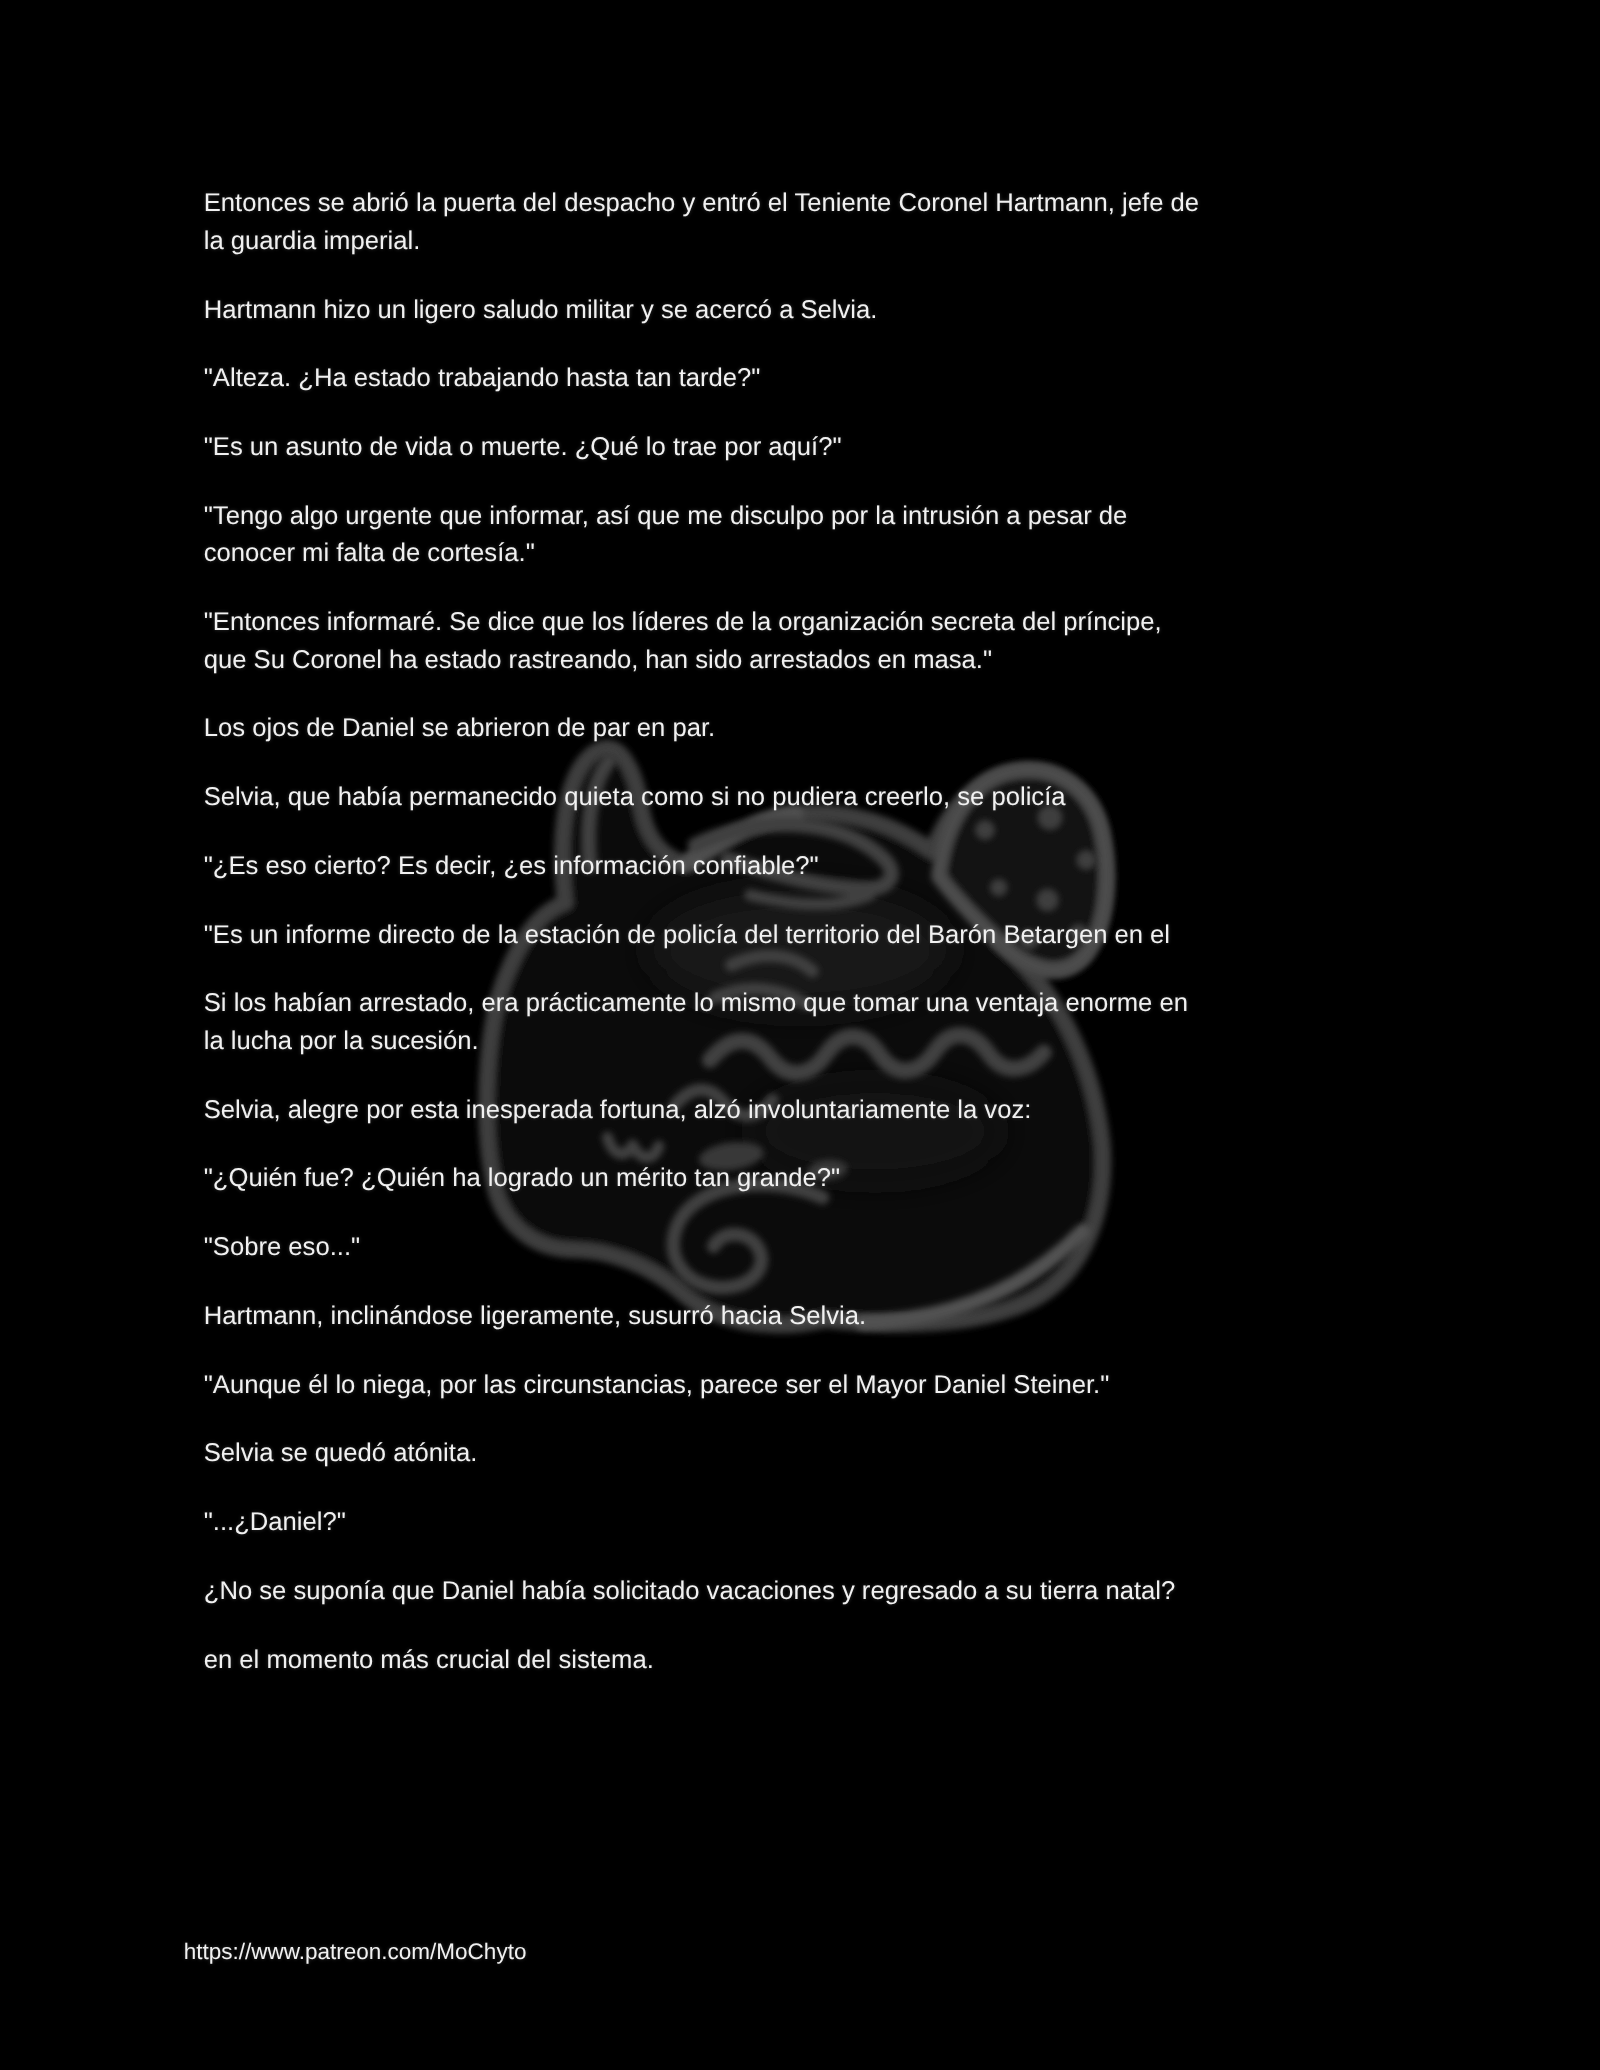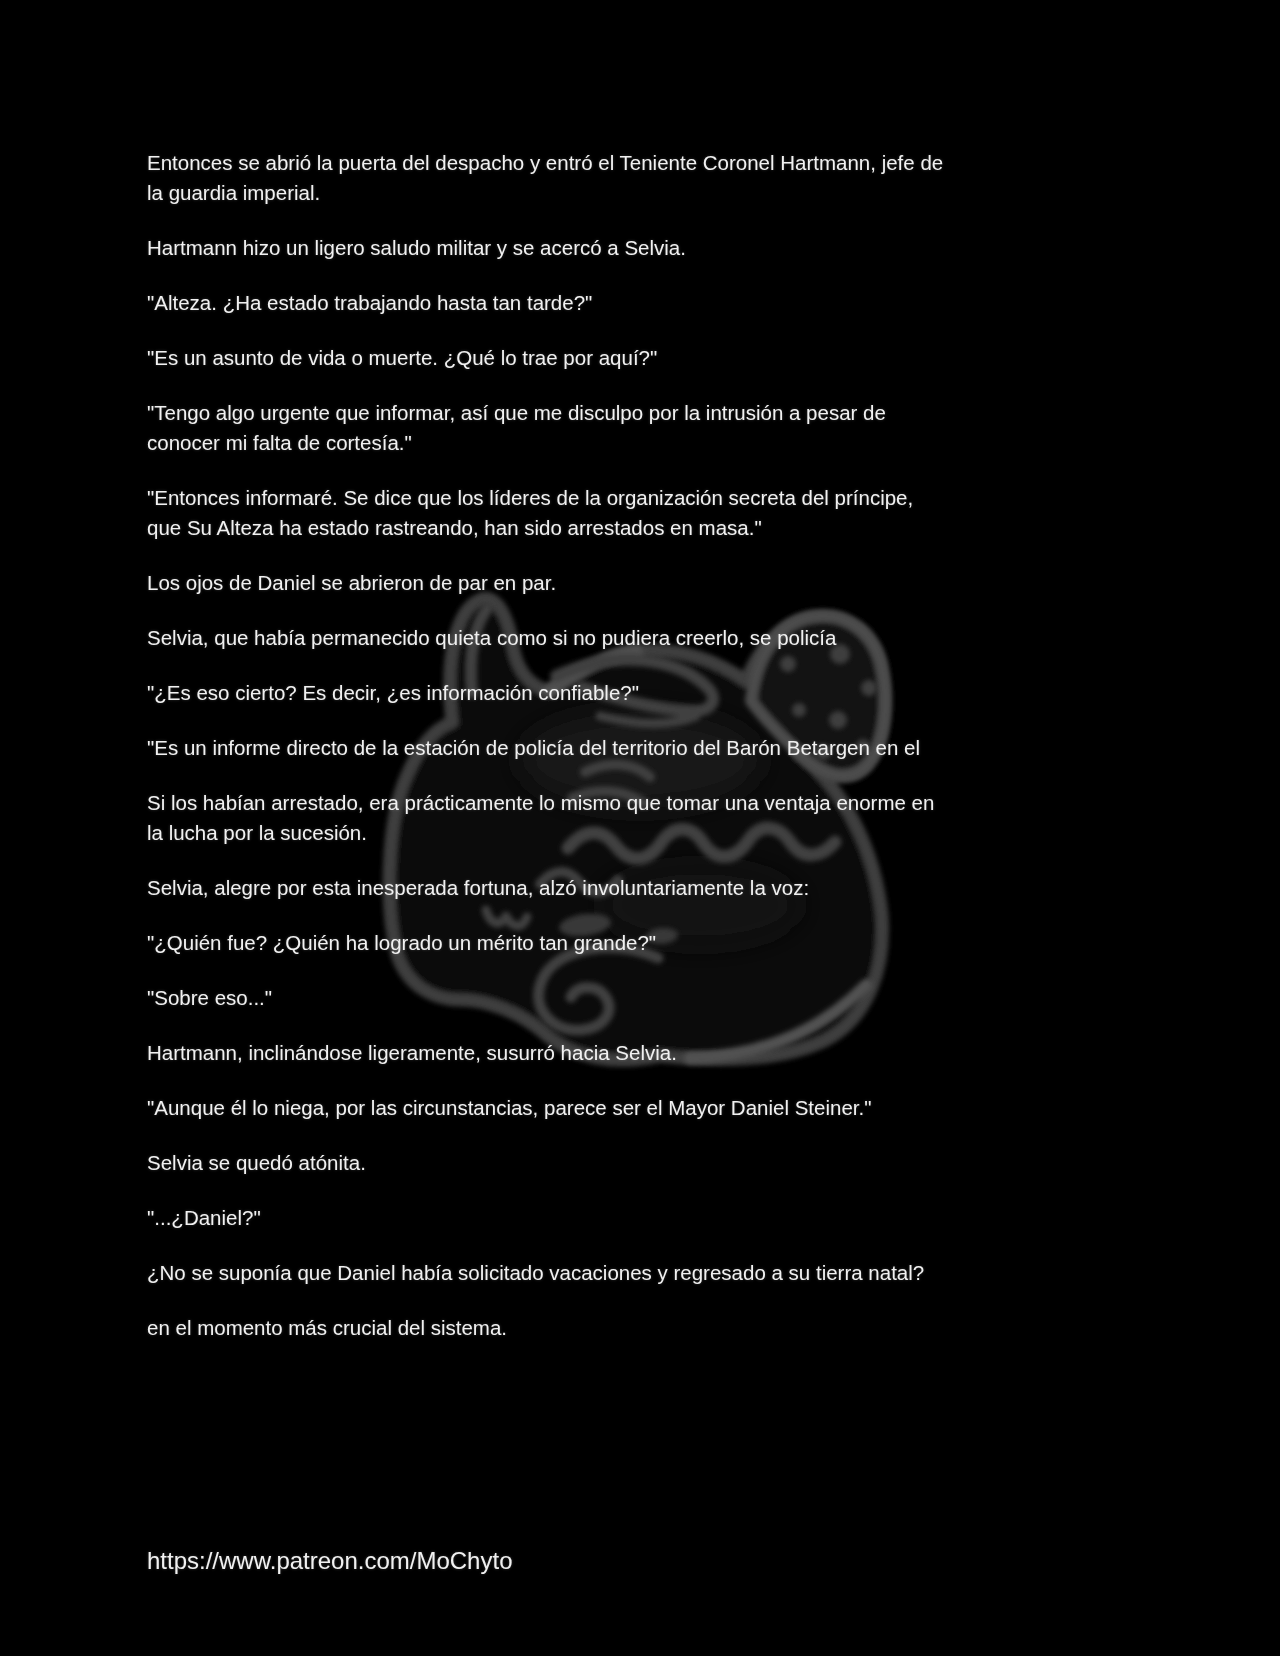--- a/index.html
+++ b/index.html
@@ -21,29 +21,29 @@
   .text-block {
     position: absolute;
     left: 147px;
     top: 148px;
     z-index: 1;
     color: #f1f1f1;
     font-size: 20.5px;
     line-height: 30px;
     text-shadow: 0 0 3px rgba(255,255,255,0.22);
   }
-  .para { margin: 0 0 25px 0; padding: 0; }
+  .para { margin: 0 0 25px 16px; padding: 0; }
   .line { display: block; white-space: pre; }
   .footer-url {
     position: absolute;
     left: 147px;
     top: 1546px;
     z-index: 1;
     color: #f1f1f1;
-    font-size: 24px;
+    font-size: 18px;
     line-height: 30px;
     text-shadow: 0 0 3px rgba(255,255,255,0.22);
     white-space: pre;
   }
 </style>
 </head>
 <body>
 
 <svg class="watermark" viewBox="0 0 1280 1656" xmlns="http://www.w3.org/2000/svg" aria-hidden="true">
   <defs>
@@ -135,21 +135,21 @@
   </p>
   <p class="para">
     <span class="line">"Es un asunto de vida o muerte. ¿Qué lo trae por aquí?"</span>
   </p>
   <p class="para">
     <span class="line">"Tengo algo urgente que informar, así que me disculpo por la intrusión a pesar de</span>
     <span class="line">conocer mi falta de cortesía."</span>
   </p>
   <p class="para">
     <span class="line">"Entonces informaré. Se dice que los líderes de la organización secreta del príncipe,</span>
-    <span class="line">que Su Alteza ha estado rastreando, han sido arrestados en masa."</span>
+    <span class="line">que Su Coronel ha estado rastreando, han sido arrestados en masa."</span>
   </p>
   <p class="para">
     <span class="line">Los ojos de Daniel se abrieron de par en par.</span>
   </p>
   <p class="para">
     <span class="line">Selvia, que había permanecido quieta como si no pudiera creerlo, se policía</span>
   </p>
   <p class="para">
     <span class="line">"¿Es eso cierto? Es decir, ¿es información confiable?"</span>
   </p>

